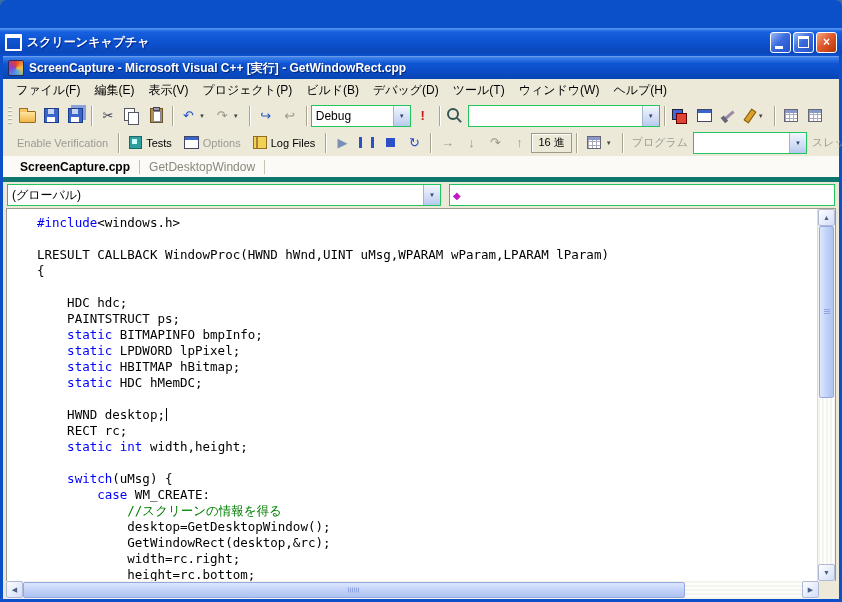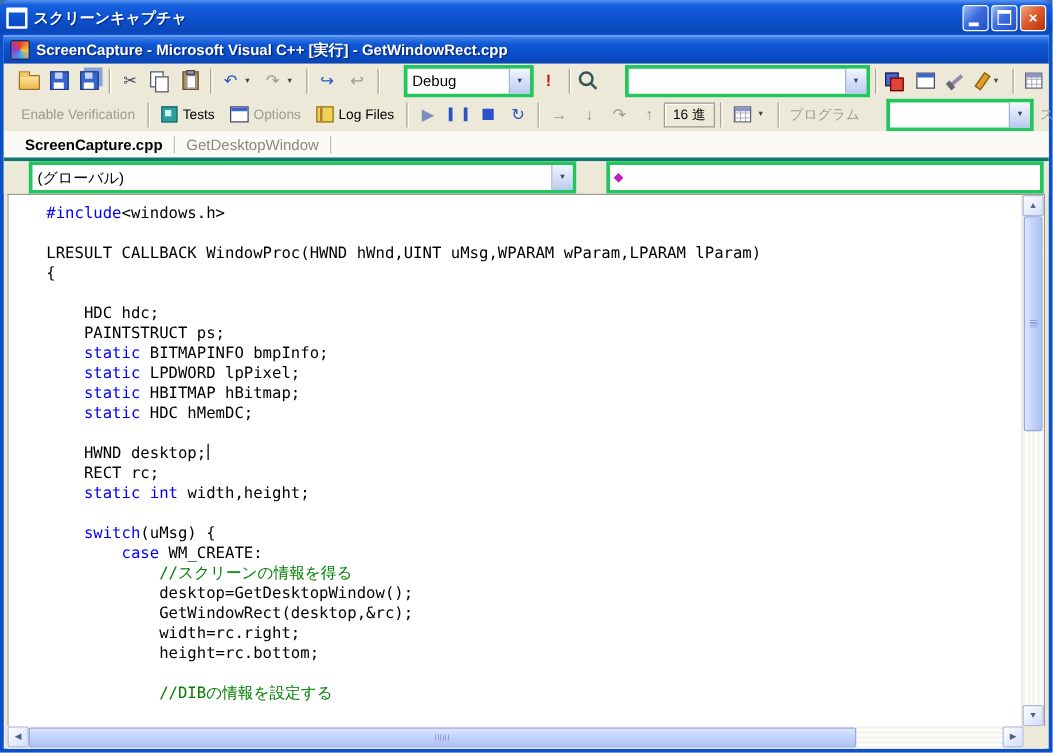--- a/index.html
+++ b/index.html
@@ -8,21 +8,21 @@
     --face:#ECE9D8;
     --keyword:#0000FF;
     --comment:#008000;
     --text:#000000;
   }
 
   
   .outer-window{position:absolute;inset:0;display:flex;flex-direction:column;
     background:#0B50C8;border-radius:7px 7px 0 0;overflow:hidden;}
   .outer-titlebar{height:28px;flex:0 0 28px;display:flex;align-items:center;padding:0 5px;gap:5px;
-    background:linear-gradient(180deg,#5A96F0 0%,#1660E0 14%,#0D52D0 50%,#0A47BA 88%,#0D52D0 100%);}
+    background:linear-gradient(180deg,#5A96F0 0%,#1660E0 14%,#0D52D0 50%,#0A47BA 88%,#0D52D0 100%);margin-top:28px;}
   .outer-title{color:#fff;font-weight:bold;font-size:12px;flex:1;text-shadow:1px 1px 1px #00238A;white-space:nowrap;overflow:hidden;}
   .win-icon{width:13px;height:11px;border:2px solid #fff;border-top-width:4px;border-radius:1px;background:transparent;flex:0 0 auto;}
   .caption-buttons{display:flex;gap:2px;}
   .cap{width:21px;height:21px;border-radius:3px;border:1px solid #fff;display:flex;align-items:center;justify-content:center;
     color:#fff;font:bold 12px/1 "Liberation Sans",sans-serif;padding:0;cursor:default;position:relative;}
   .cap-blue{background:linear-gradient(135deg,#9DBCF5 0%,#3C6CE0 45%,#2451C8 100%);}
   .cap-close{background:linear-gradient(135deg,#F4A988 0%,#E25A2D 45%,#B33508 100%);}
   .glyph-min{position:absolute;left:4px;bottom:3px;width:8px;height:3px;background:#fff;}
   .glyph-max{width:9px;height:8px;border:1px solid #fff;border-top-width:3px;}
 
@@ -47,21 +47,21 @@
   .tbtn{width:24px;height:22px;display:flex;align-items:center;justify-content:center;border:1px solid transparent;
     background:transparent;padding:0;flex:0 0 auto;position:relative;}
   .tbtn-wide{width:auto;padding:0 5px;gap:4px;font-size:11px;}
   .dd{font-size:6px;color:#444;margin-left:1px;}
   .glyph{font-size:13px;line-height:1;}
   .blue{color:#2653C9;} .gray{color:#9B998C;} .red{color:#C81414;} .steel{color:#7A8FB8;} .dkblue{color:#2B50C8;}
   .tb-label{font-size:11px;color:#000;}
   .disabled-label{color:#9C9A94;}
 
   
-  .combo{display:flex;align-items:center;height:20px;background:#fff;border:3px solid #22c55e;font-size:12px;flex:0 0 auto;margin-left:16px;}
+  .combo{display:flex;align-items:center;height:20px;background:#fff;border:1px solid #22c55e;font-size:12px;flex:0 0 auto;}
   .combo-text{flex:1;padding:0 4px;white-space:nowrap;overflow:hidden;}
   .combo-arrow{width:17px;height:100%;display:flex;align-items:center;justify-content:center;
     background:linear-gradient(180deg,#F2F6FD 0%,#CCD9F4 70%,#B6C8EE 100%);border-left:1px solid #9EB6D4;padding:0;border-top:none;border-right:none;border-bottom:none;}
   .combo-arrow span{font-size:6px;color:#30426E;}
 
   
   .i-folder{width:15px;height:10px;background:linear-gradient(180deg,#FFE49C,#F0B64B);border:1px solid #9C6E1E;border-radius:1px;position:relative;margin-top:3px;}
   .i-folder::before{content:"";position:absolute;top:-4px;left:-1px;width:7px;height:3px;background:#F5C863;border:1px solid #9C6E1E;border-bottom:none;border-radius:1px 1px 0 0;}
   .i-floppy{width:13px;height:13px;background:#3A66CC;border:1px solid #1F3C88;position:relative;}
   .i-floppy::before{content:"";position:absolute;left:3px;top:0;width:6px;height:5px;background:#C8D4F0;}
@@ -86,21 +86,21 @@
   .i-grid::before{content:"";position:absolute;left:0;right:0;top:0;height:3px;background:#8898C8;}
   .i-book{width:12px;height:11px;background:#F2D254;border:1px solid #907020;position:relative;}
   .i-book::before{content:"";position:absolute;left:2px;top:0;bottom:0;width:2px;background:#B08030;}
   .i-teal{width:11px;height:11px;background:#2E9E9E;border:1px solid #1A6A6A;position:relative;}
   .i-teal::after{content:"";position:absolute;left:2px;top:2px;width:5px;height:5px;background:#CFF;}
   .i-pause{width:9px;height:11px;border-left:3px solid #2B50C8;border-right:3px solid #2B50C8;}
   .i-stop{width:9px;height:9px;background:#2B50C8;}
   .hex-btn{border:1px solid #9C9A8C;background:var(--face);box-shadow:inset 1px 1px 0 #fff;font-size:11px;padding:2px 6px;height:20px;display:flex;align-items:center;justify-content:flex-end;}
 
   
-  .tabrow{height:21px;flex:0 0 21px;display:flex;align-items:center;background:#FBFAF6;border-bottom:3px solid #0f766e;padding-left:8px;font-size:12px;}
+  .tabrow{height:21px;flex:0 0 21px;display:flex;align-items:center;background:#FBFAF6;border-bottom:5px solid #0f766e;padding-left:8px;font-size:12px;}
   .tab{padding:0 9px;color:#8A887C;border-right:1px solid #C6C2B2;height:14px;line-height:14px;}
   .tab.active{color:#000;font-weight:bold;}
 
   
   .wizardbar{height:26px;flex:0 0 26px;display:flex;align-items:center;gap:8px;padding:0 4px;background:var(--face);justify-content:flex-end;}
   .combo-scope{width:432px;}
   .combo-member{flex:1;overflow:hidden;}
   .member-glyph{font-size:10px;color:#C219C2;margin-left:3px;}
 
   
@@ -150,20 +150,31 @@
   </div>
 
   <div class="outer-body">
     <div class="inner-window">
 
       <div class="inner-titlebar">
         <span class="vc-icon"></span>
         <span class="inner-title">ScreenCapture - Microsoft Visual C++ [実行] - GetWindowRect.cpp</span>
       </div>
 
+      <div class="menubar">
+          <span class="menu-item">ファイル(F)</span>
+          <span class="menu-item">編集(E)</span>
+          <span class="menu-item">表示(V)</span>
+          <span class="menu-item">プロジェクト(P)</span>
+          <span class="menu-item">ビルド(B)</span>
+          <span class="menu-item">デバッグ(D)</span>
+          <span class="menu-item">ツール(T)</span>
+          <span class="menu-item">ウィンドウ(W)</span>
+          <span class="menu-item">ヘルプ(H)</span>
+        </div>
 
       <div class="toolbar">
         <span class="grip"></span>
         <button class="tbtn">
             <span class="i-folder"></span>
           </button>
         <button class="tbtn">
             <span class="i-floppy"></span>
           </button>
         <button class="tbtn">

